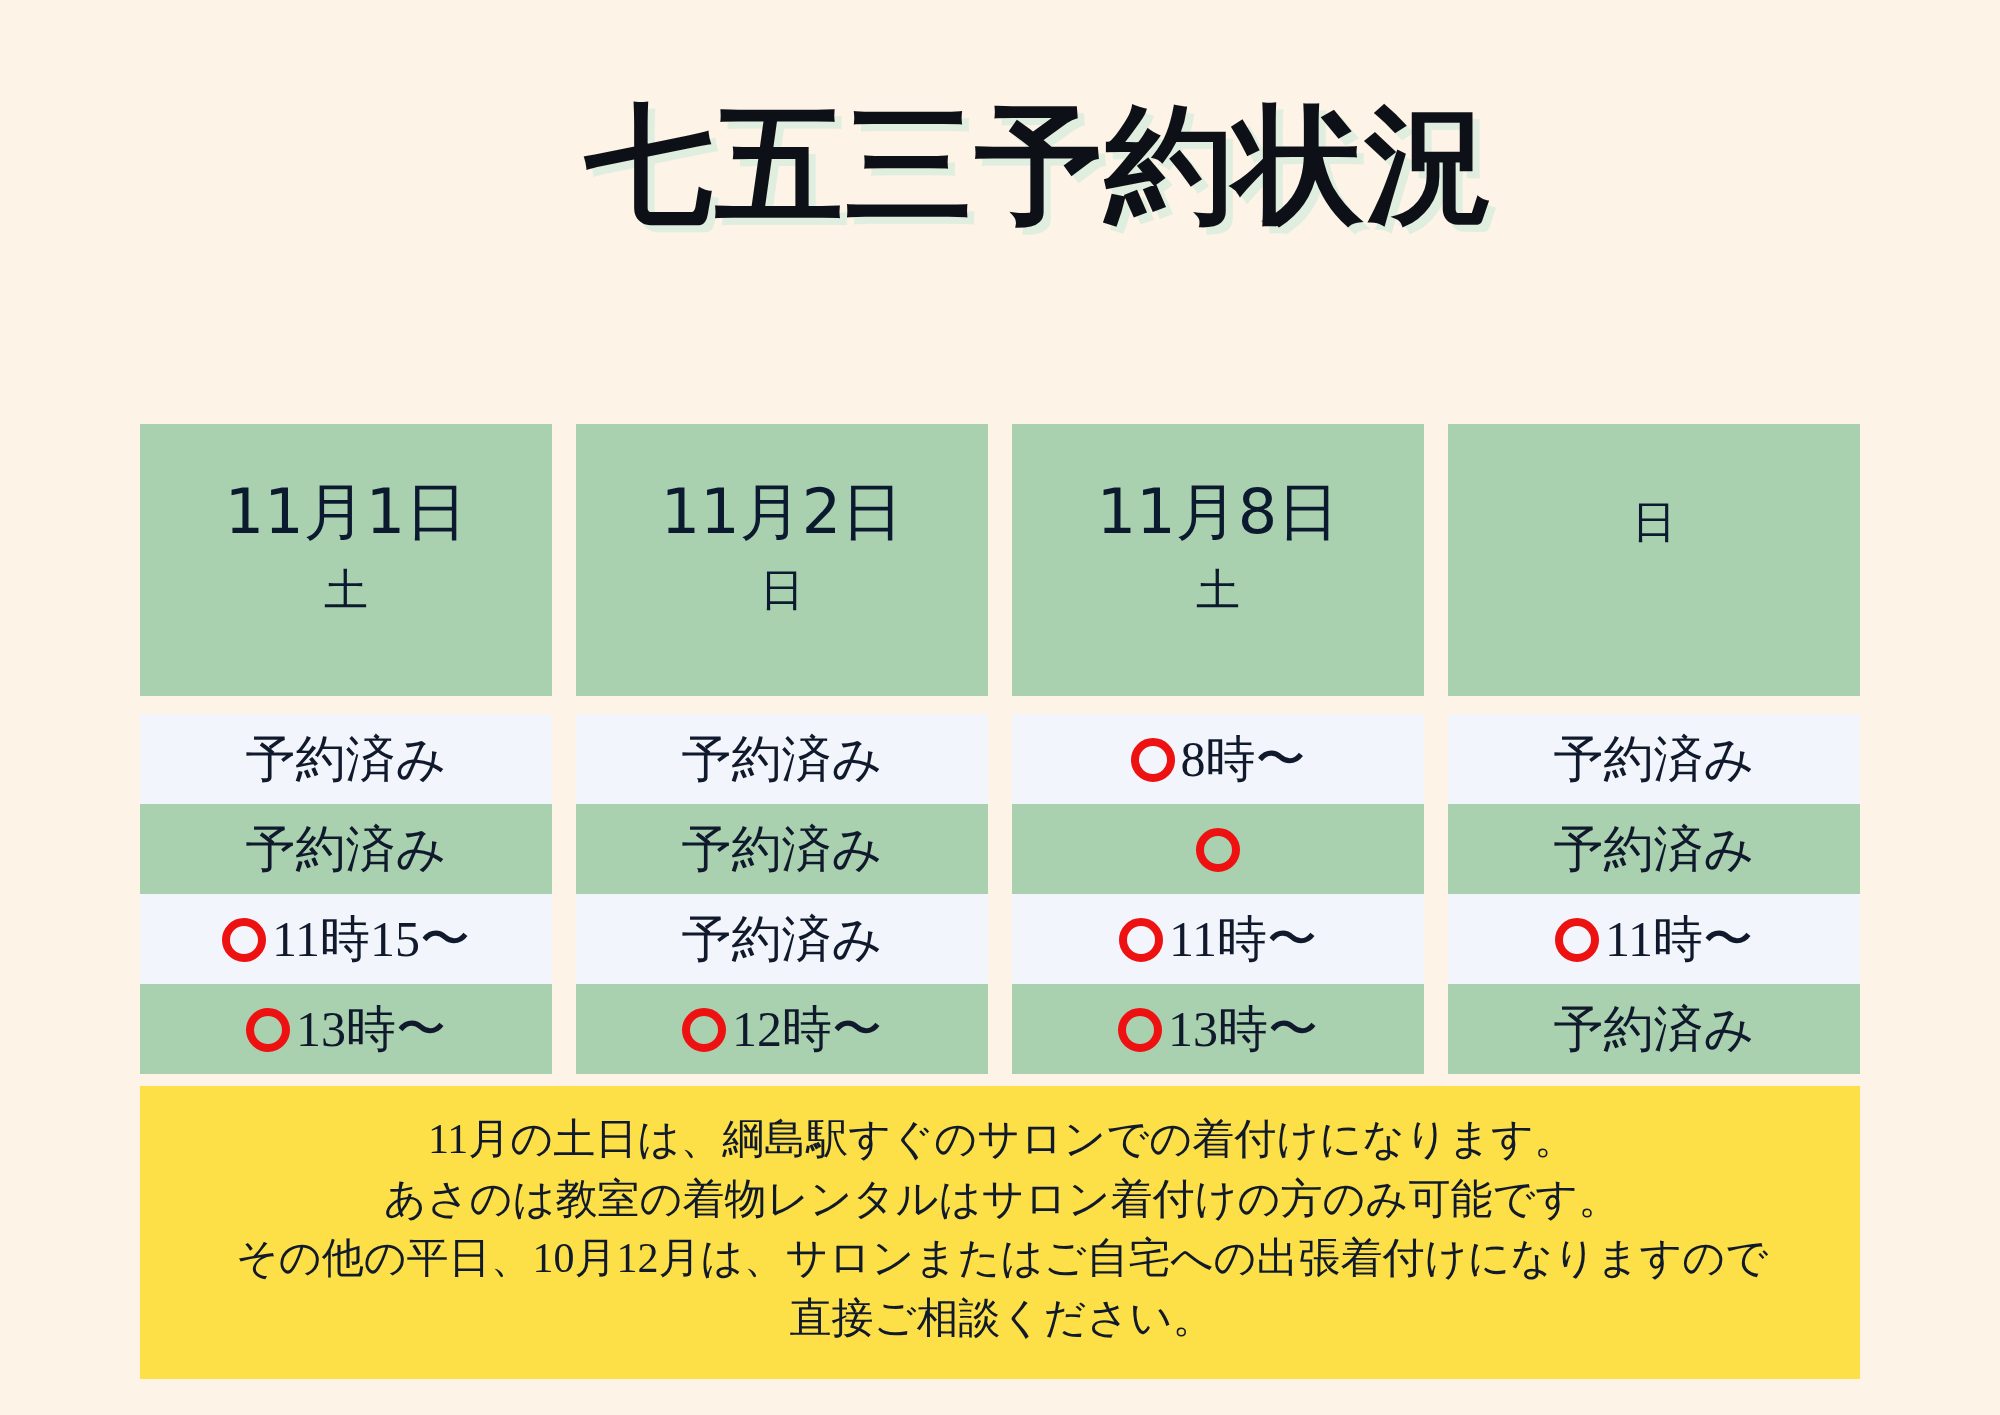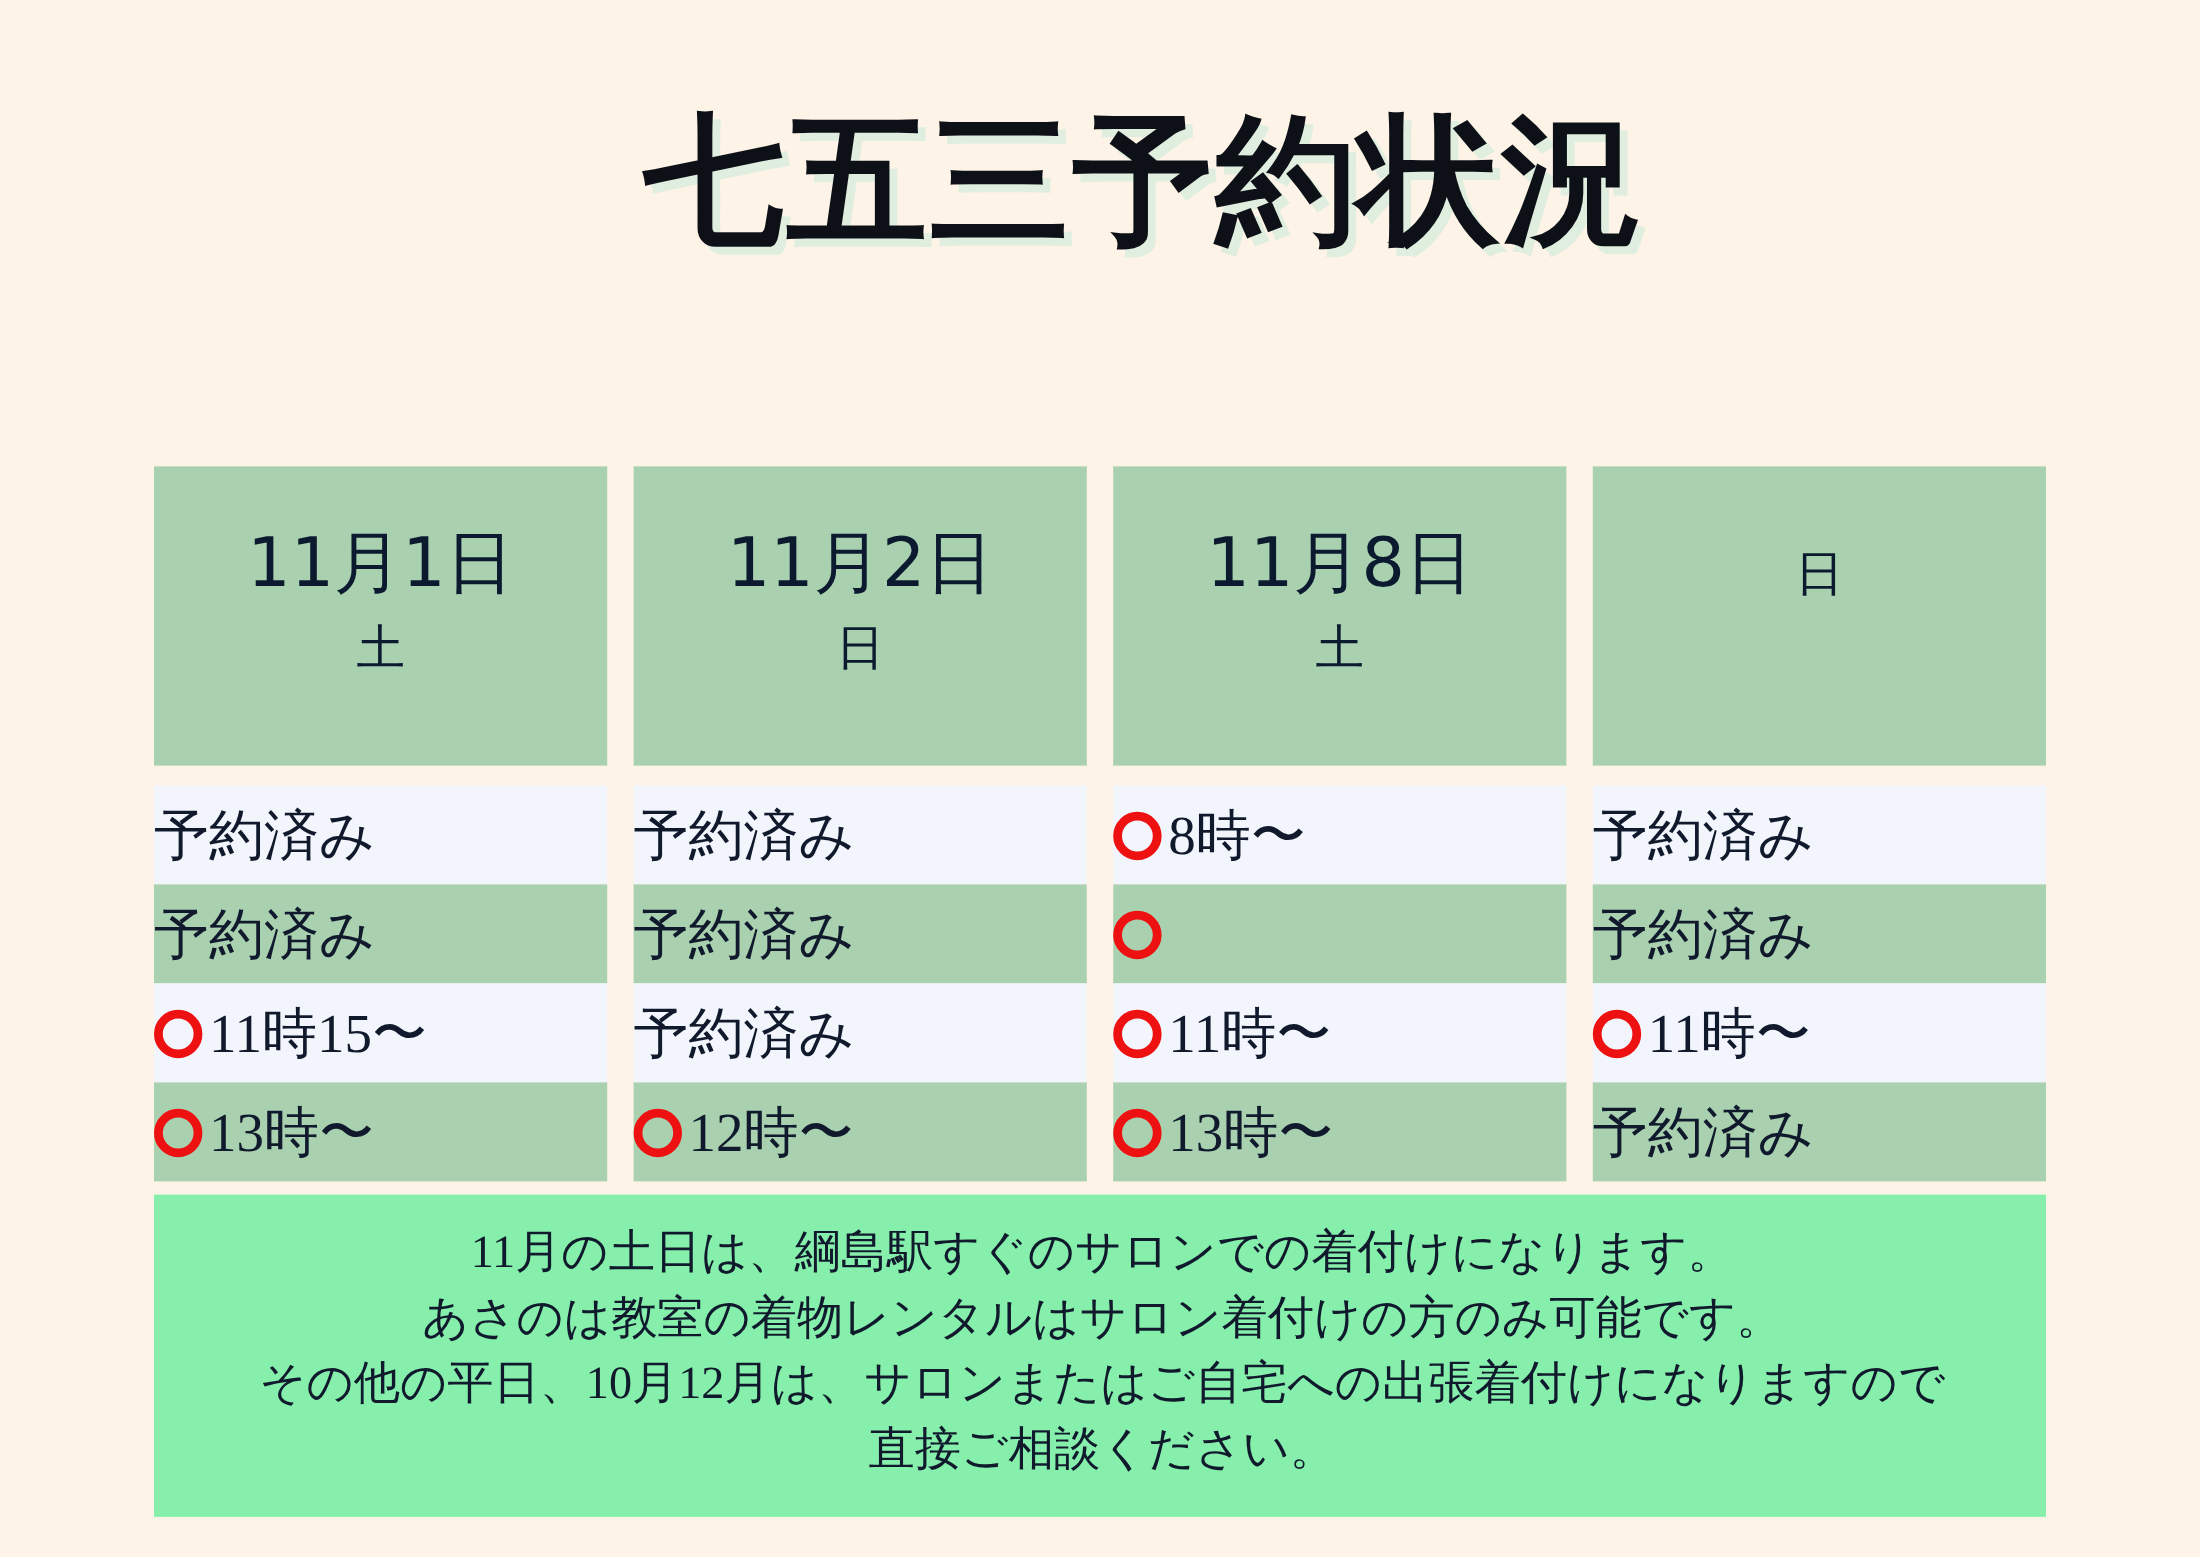--- a/index.html
+++ b/index.html
@@ -103,21 +103,21 @@
   .slots {
     margin-top: 18px;
     display: flex;
     flex-direction: column;
   }
 
   .slot {
     height: 90px;
     display: flex;
     align-items: center;
-    justify-content: flex-start;
+    justify-content: center;
     font-family: "Liberation Serif", "DejaVu Serif", serif;
     font-size: 50px;
     color: #101a2c;
     box-sizing: border-box;
     white-space: nowrap;
   }
   .slot.light  { background: #f2f5fb; }
   .slot.green  { background: #a9d1b0; }
 
   .slot-inner {
@@ -144,21 +144,21 @@
     letter-spacing: 0px;
     color: #101a2c;
   }
 
   
   .note {
     position: absolute;
     left: 140px;
     top: 1086px;
     width: 1720px;
-    background: #86efac;
+    background: #fde047;
     padding: 24px 16px 30px 20px;
     box-sizing: border-box;
     text-align: center;
   }
 
   .note-line {
     font-family: "Liberation Serif", "DejaVu Serif", serif;
     font-size: 42px;
     line-height: 1.42;
     color: #101a2c;

